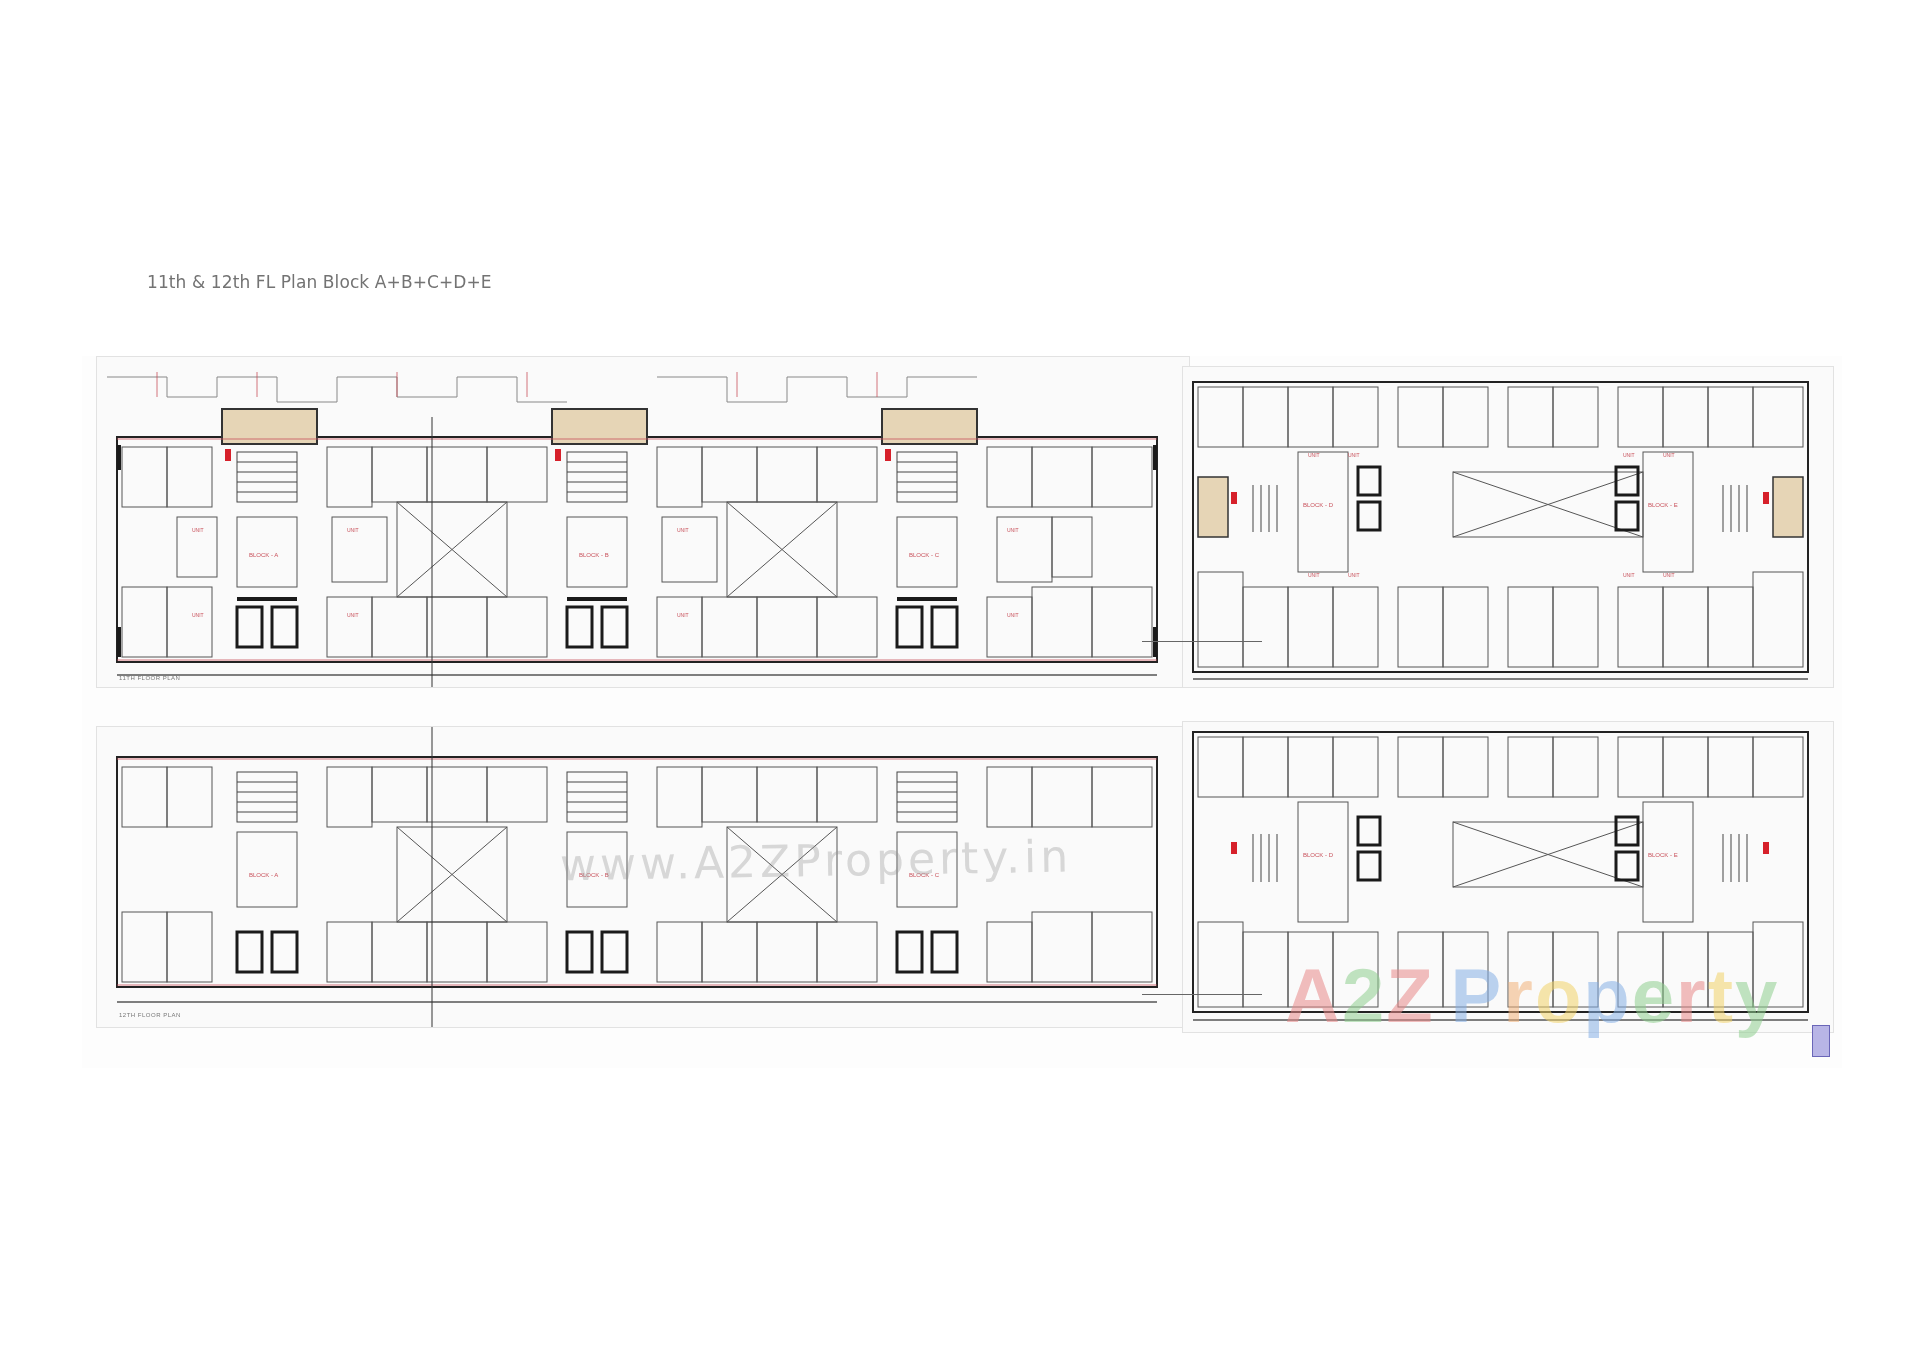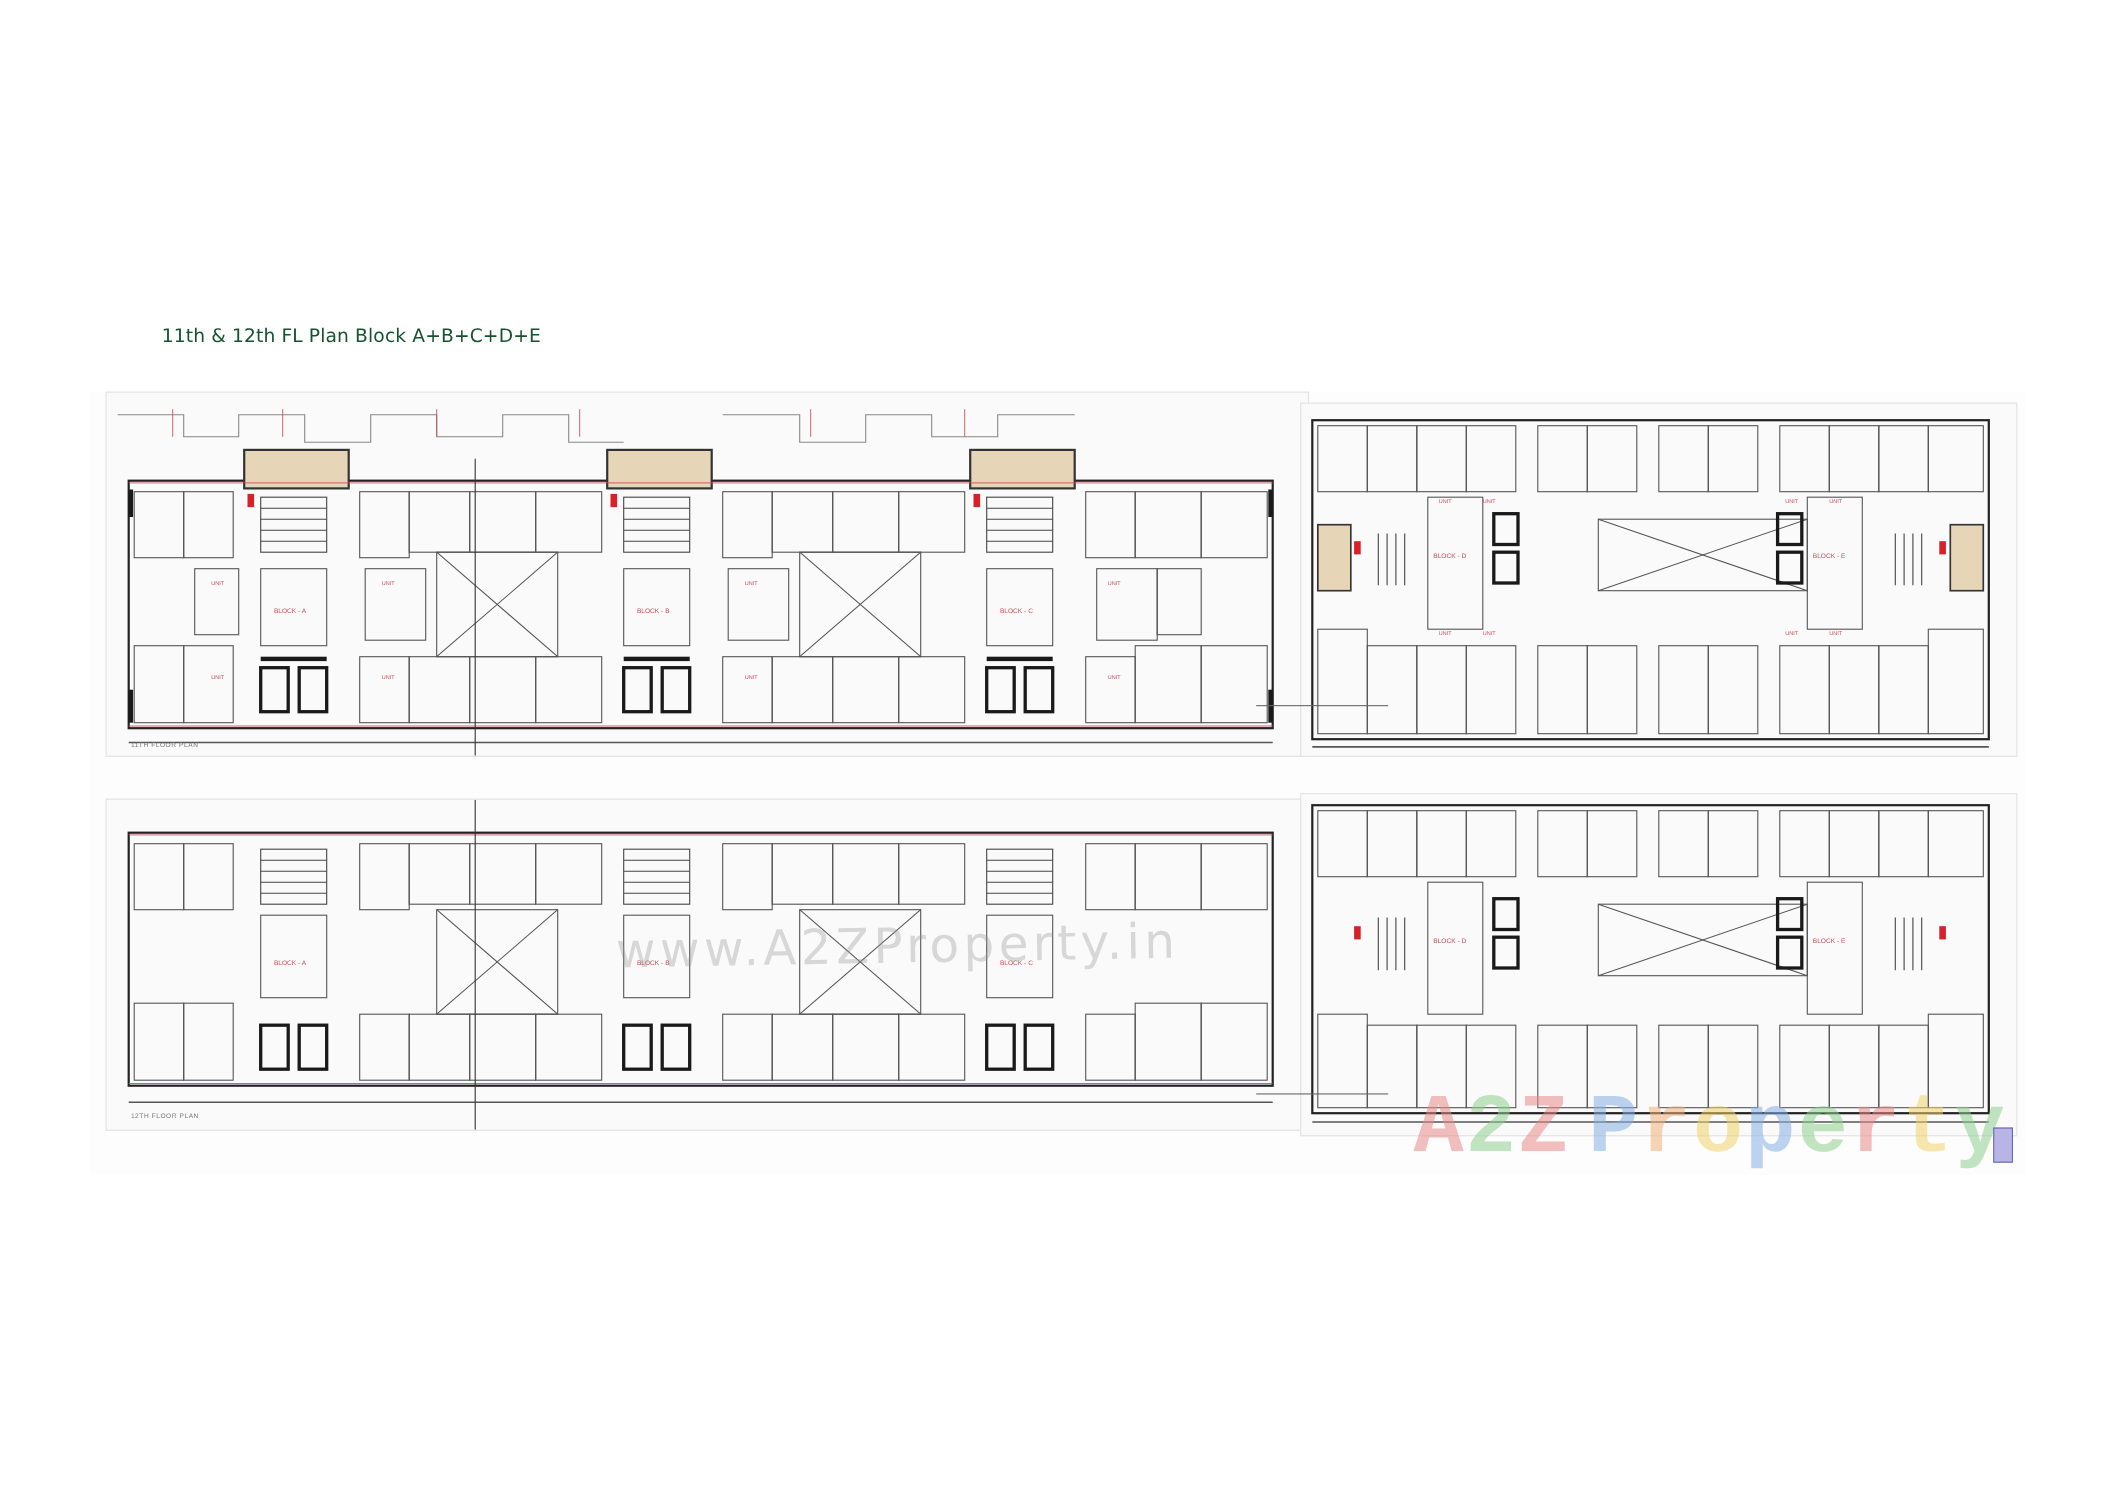--- a/index.html
+++ b/index.html
@@ -1,28 +1,28 @@
 <!DOCTYPE html>
 <html><head>
 <meta charset="utf-8">
 <style>
   html, body { margin: 0; padding: 0; background: #ffffff; }
   body { width: 1920px; height: 1357px; position: relative; overflow: hidden;
          font-family: "Liberation Sans", sans-serif; }
-  .page-title { position: absolute; left: 147px; top: 296px; font-size: 17px; color: #14532d;
+  .page-title { position: absolute; left: 147px; top: 272px; font-size: 17px; color: #737373;
                 font-family: "DejaVu Sans", sans-serif; letter-spacing: 0.1px; }
   .plan-sheet { position: absolute; left: 82px; top: 356px; width: 1760px; height: 712px;
                 background: #fdfdfd; }
   .panel { position: absolute; background: #fafafa; border: 1px solid #e2e2e2; }
   .panel svg { position: absolute; left: 0; top: 0; }
   .panel-caption { position: absolute; font-size: 6px; color: #777; letter-spacing: 0.5px; }
   .watermark-url { position: absolute; left: 560px; top: 835px; font-size: 44px; color: rgba(150,150,150,0.35);
                    letter-spacing: 4px; font-family: "DejaVu Sans", sans-serif; transform: rotate(-1deg); }
-  .watermark-logo { position: absolute; left: 1285px; top: 988px; font-size: 76px; font-weight: bold;
-                    letter-spacing: 2px; font-family: Liberation Mono, monospace; line-height: 1; opacity: 0.55; }
+  .watermark-logo { position: absolute; left: 1285px; top: 958px; font-size: 76px; font-weight: bold;
+                    letter-spacing: 2px; font-family: Liberation Sans, sans-serif; line-height: 1; opacity: 0.55; }
   .watermark-logo span { display: inline-block; }
   .stamp { position: absolute; left: 1812px; top: 1025px; width: 16px; height: 30px;
            background: #b8b5e6; border: 1px solid #6a66b8; }
   .connector { position: absolute; height: 1px; background: #666; }
 </style>
 </head>
 <body>
 
 <div class="page-title">11th &amp; 12th FL Plan Block A+B+C+D+E</div>
 

